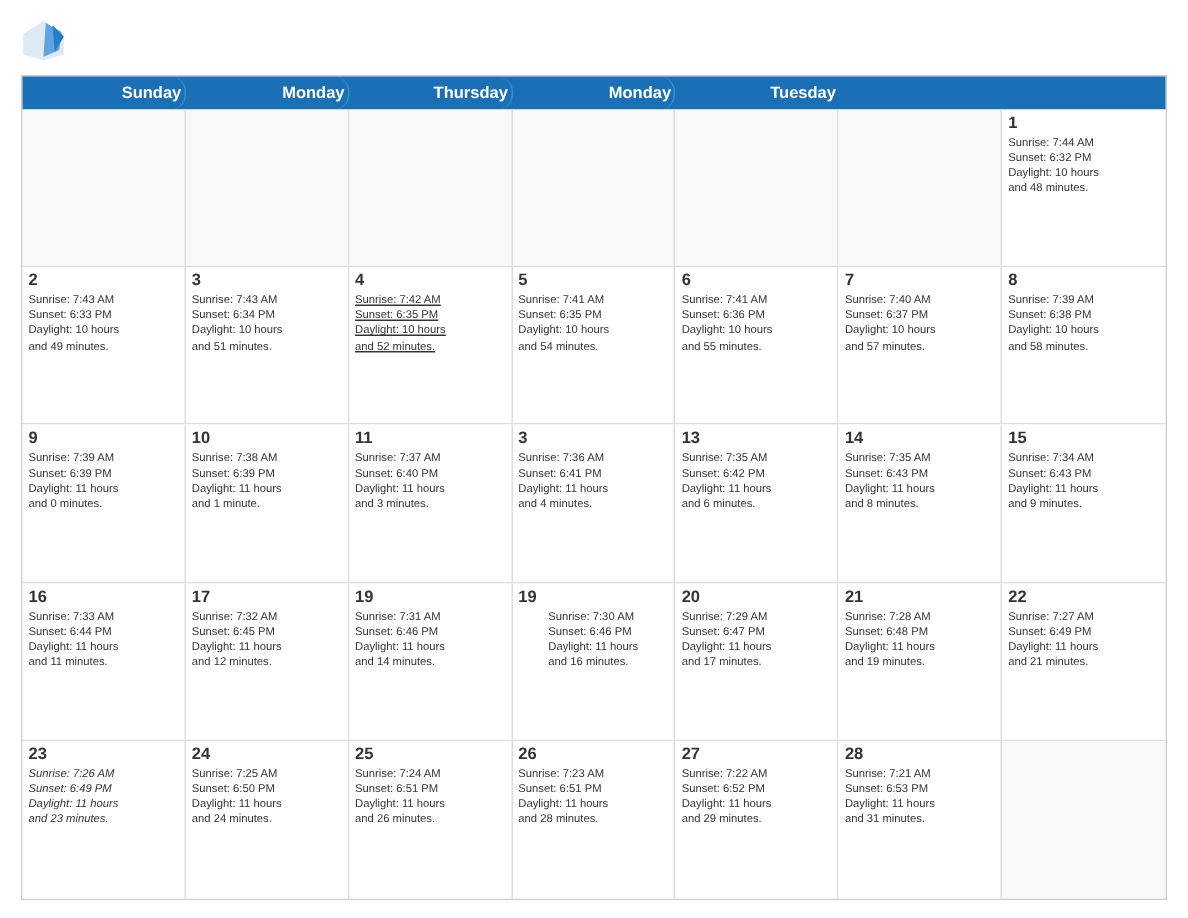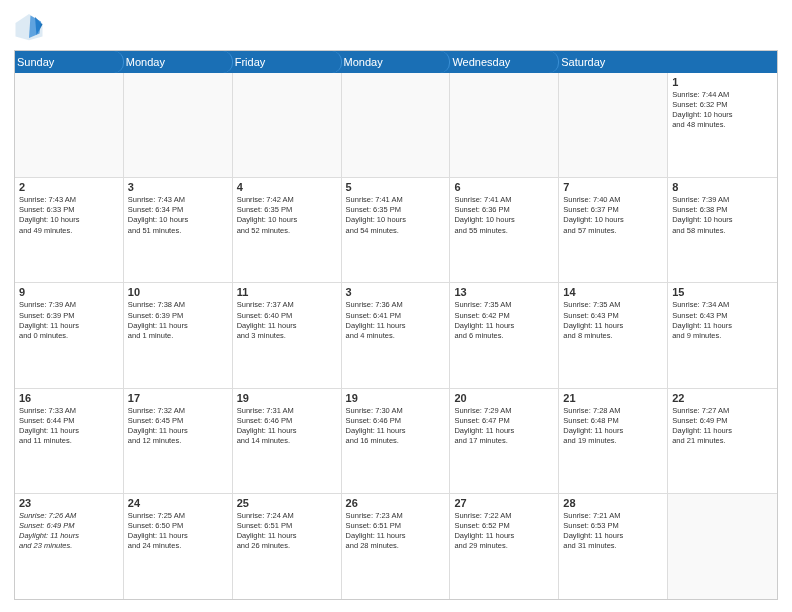--- a/index.html
+++ b/index.html
@@ -61,22 +61,22 @@
       border: 1px solid #ccc;
     }
     .calendar-header {
       display: grid;
       grid-template-columns: repeat(7, 1fr);
       background: #1a6fb5;
     }
     .calendar-header .day-name {
       color: #fff;
       font-size: 11px;
-      font-weight: normal;
-      text-align: left;
+      font-weight: bold;
+      text-align: right;
       padding: 5px 2px;
       border-right: 1px solid #3a8fd5;
       border-radius: 10px;
     }
     .calendar-header .day-name:last-child {
       border-right: none;
     }
     .calendar-body {
       flex: 1;
       display: grid;
@@ -136,24 +136,23 @@
     <div class="title-block">
       <h1></h1>
       <h2></h2>
     </div>
   </div>
 
   <div class="calendar">
     <div class="calendar-header">
     <div class="day-name">Sunday</div>
         <div class="day-name">Monday</div>
-        <div class="day-name">Friday</div>
+        <div class="day-name">Thursday</div>
         <div class="day-name">Monday</div>
-        <div class="day-name">Wednesday</div>
-        <div class="day-name">Saturday</div>
+        <div class="day-name">Tuesday</div>
       </div>
     <div class="calendar-body">
     <div class="calendar-week">
           <div class="calendar-cell empty"></div>
           <div class="calendar-cell empty"></div>
           <div class="calendar-cell empty"></div>
           <div class="calendar-cell empty"></div>
           <div class="calendar-cell empty"></div>
           <div class="calendar-cell empty"></div>
           <div class="calendar-cell">
@@ -174,21 +173,21 @@
           </div>
           <div class="calendar-cell">
             <span class="cell-date">3</span>
             <div class="cell-info" style="white-space: pre-line;">Sunrise: 7:43 AM
 Sunset: 6:34 PM
 Daylight: 10 hours
 and 51 minutes.</div>
           </div>
           <div class="calendar-cell">
             <span class="cell-date">4</span>
-            <div class="cell-info" style="white-space: pre-line;">Sunrise: 7:42 AM
+            <div class="cell-info" style="white-space: pre-line; text-decoration: underline;">Sunrise: 7:42 AM
 Sunset: 6:35 PM
 Daylight: 10 hours
 and 52 minutes.</div>
           </div>
           <div class="calendar-cell">
             <span class="cell-date">5</span>
             <div class="cell-info" style="white-space: pre-line;">Sunrise: 7:41 AM
 Sunset: 6:35 PM
 Daylight: 10 hours
 and 54 minutes.</div>
@@ -283,21 +282,21 @@
           </div>
           <div class="calendar-cell">
             <span class="cell-date">19</span>
             <div class="cell-info" style="white-space: pre-line;">Sunrise: 7:31 AM
 Sunset: 6:46 PM
 Daylight: 11 hours
 and 14 minutes.</div>
           </div>
           <div class="calendar-cell">
             <span class="cell-date">19</span>
-            <div class="cell-info" style="white-space: pre-line;">Sunrise: 7:30 AM
+            <div class="cell-info" style="white-space: pre-line; margin-left: 20px;">Sunrise: 7:30 AM
 Sunset: 6:46 PM
 Daylight: 11 hours
 and 16 minutes.</div>
           </div>
           <div class="calendar-cell">
             <span class="cell-date">20</span>
             <div class="cell-info" style="white-space: pre-line;">Sunrise: 7:29 AM
 Sunset: 6:47 PM
 Daylight: 11 hours
 and 17 minutes.</div>

